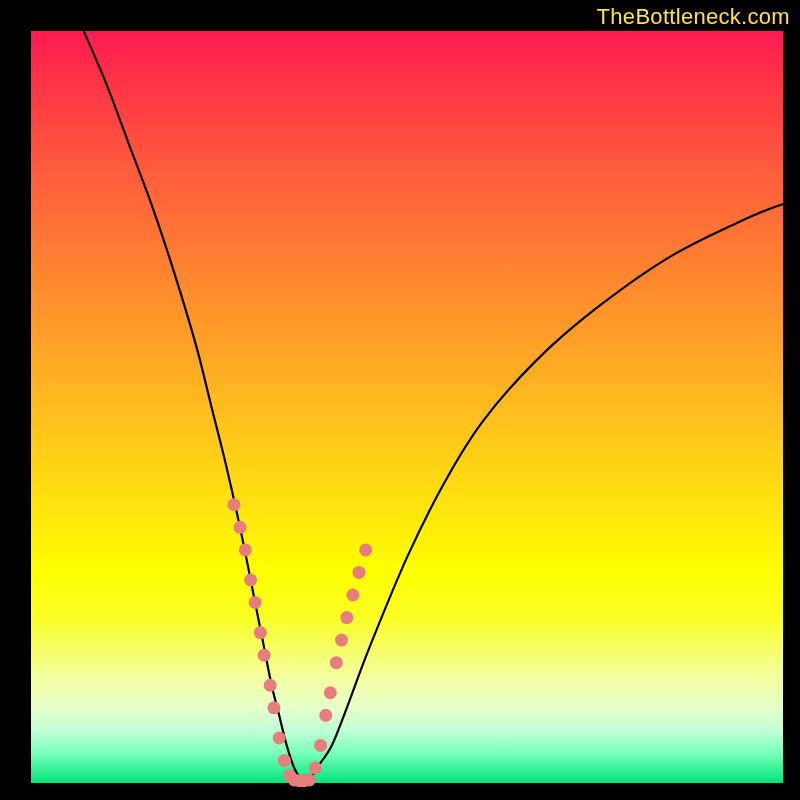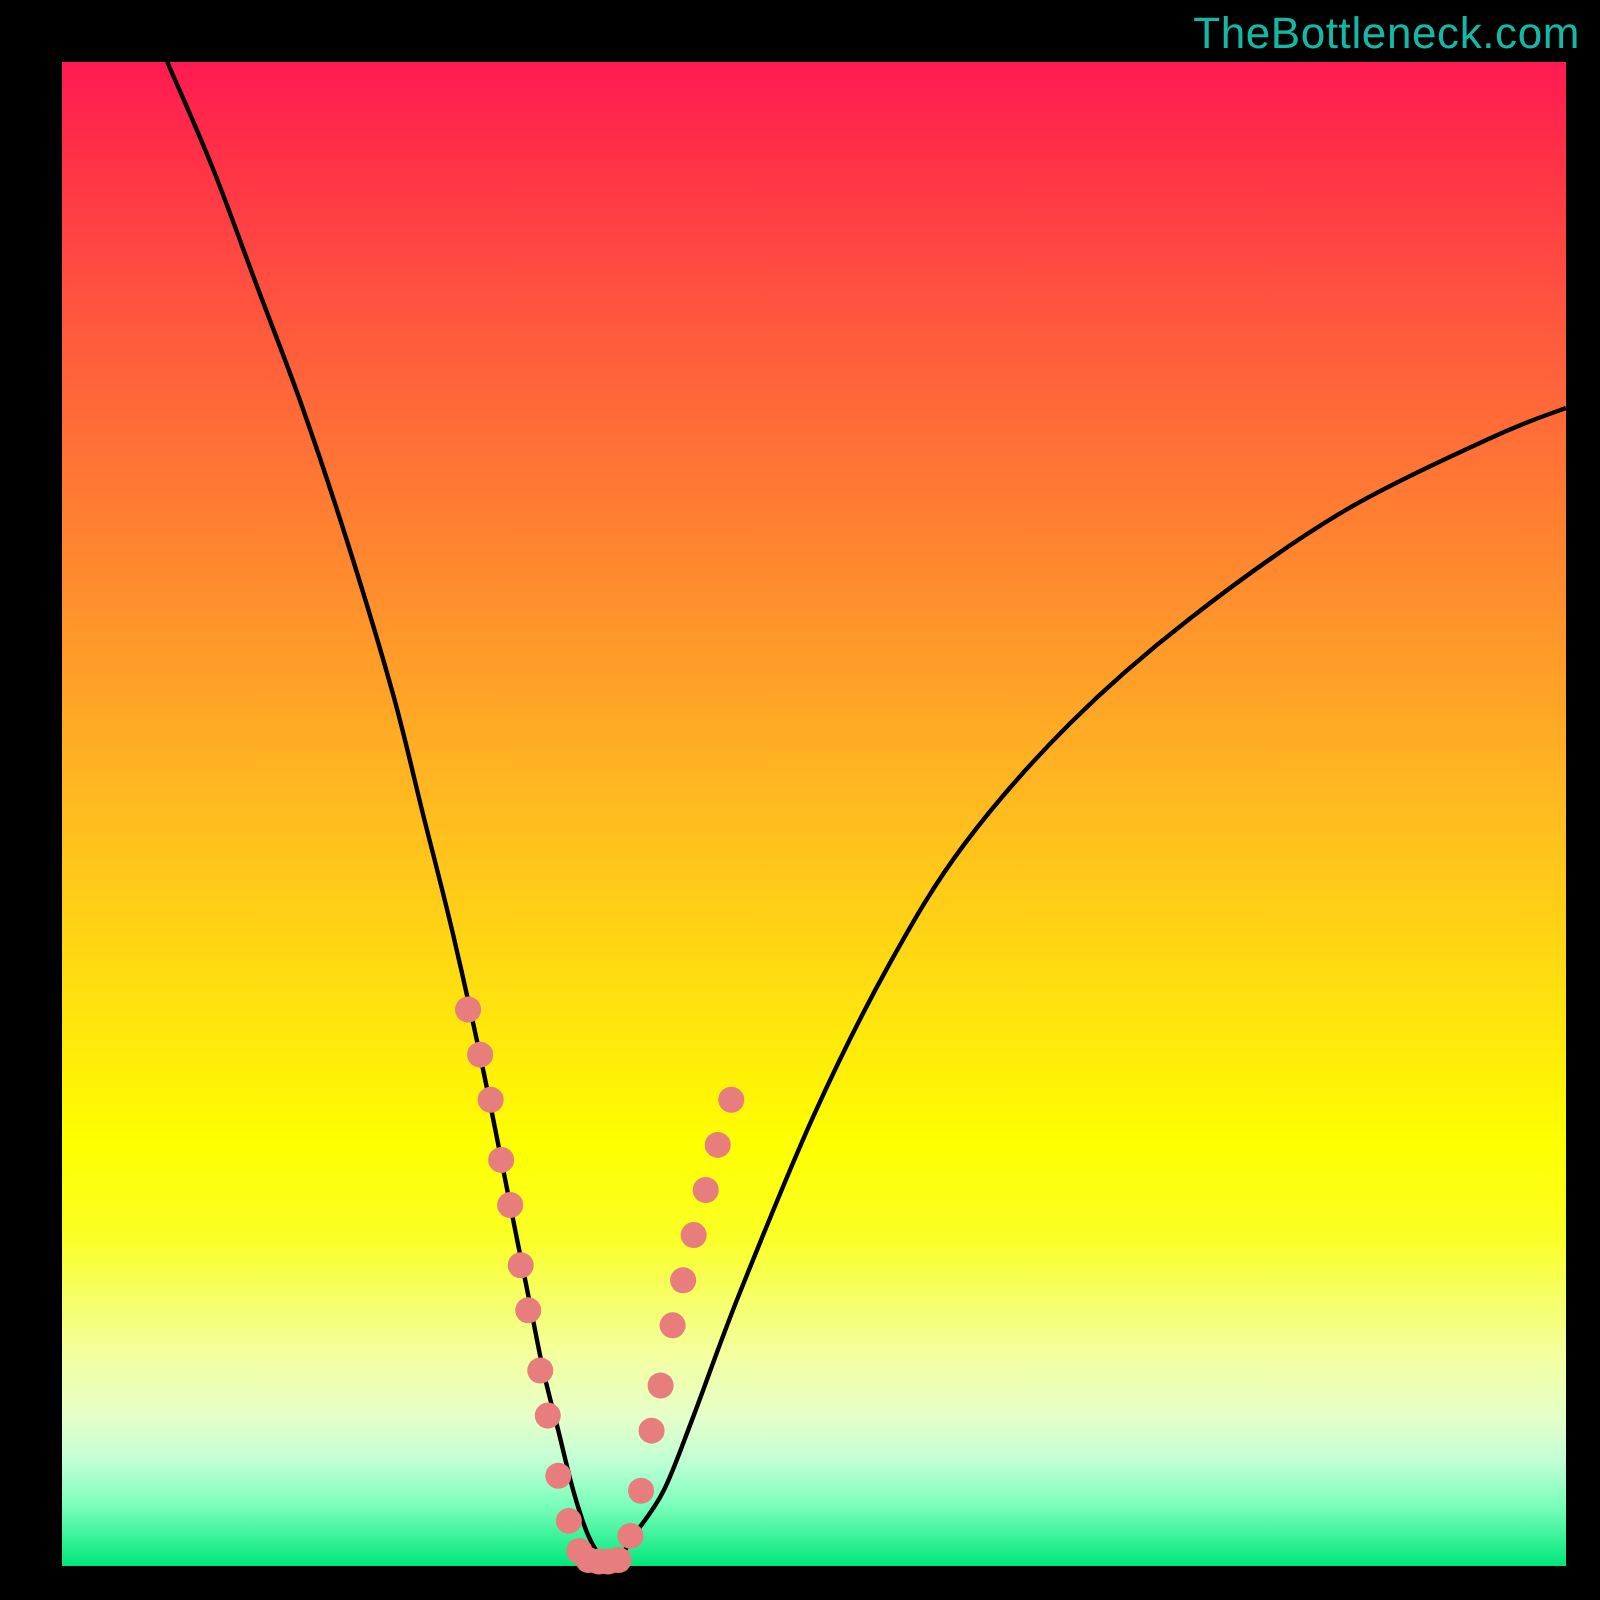--- a/index.html
+++ b/index.html
@@ -37,21 +37,21 @@
       #e6ffc9 90%,
       #c1ffd4 93%,
       #7affba 96%,
       #00e67a 100%
     );
   }
   .watermark {
     position: absolute;
     top: 4px;
     right: 10px;
-    color: #14b8a6;
+    color: #fde047;
     font-size: 22px;
     font-weight: 500;
     letter-spacing: 0.3px;
   }
   svg.curve {
     position: absolute;
     top: 0; left: 0;
     width: 752px; height: 752px;
     overflow: visible;
   }

